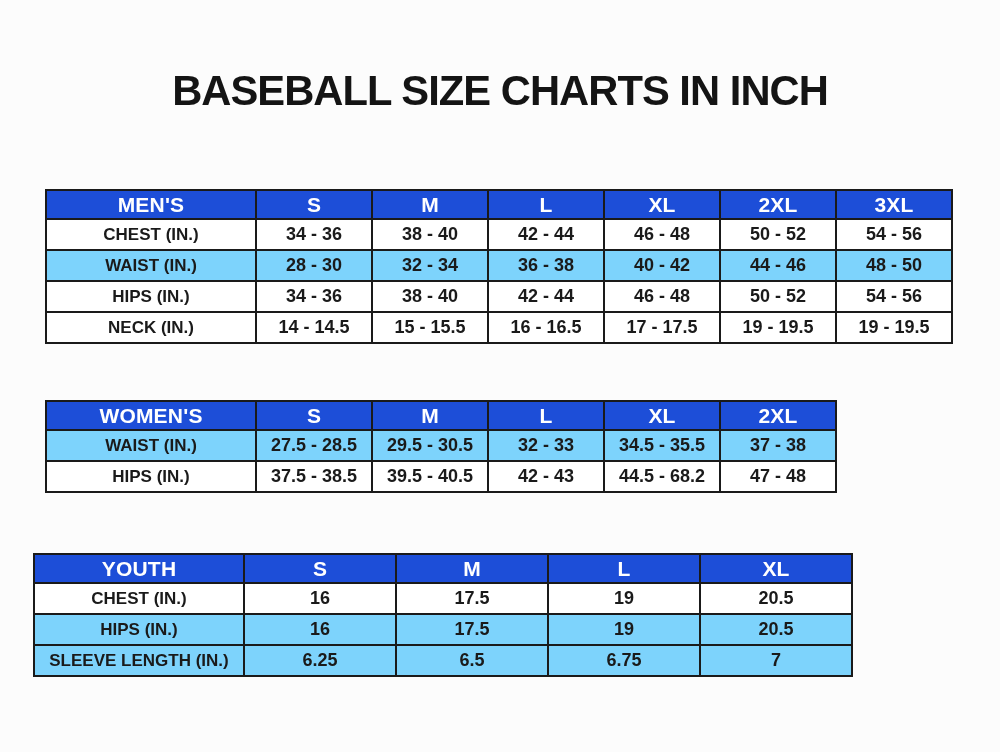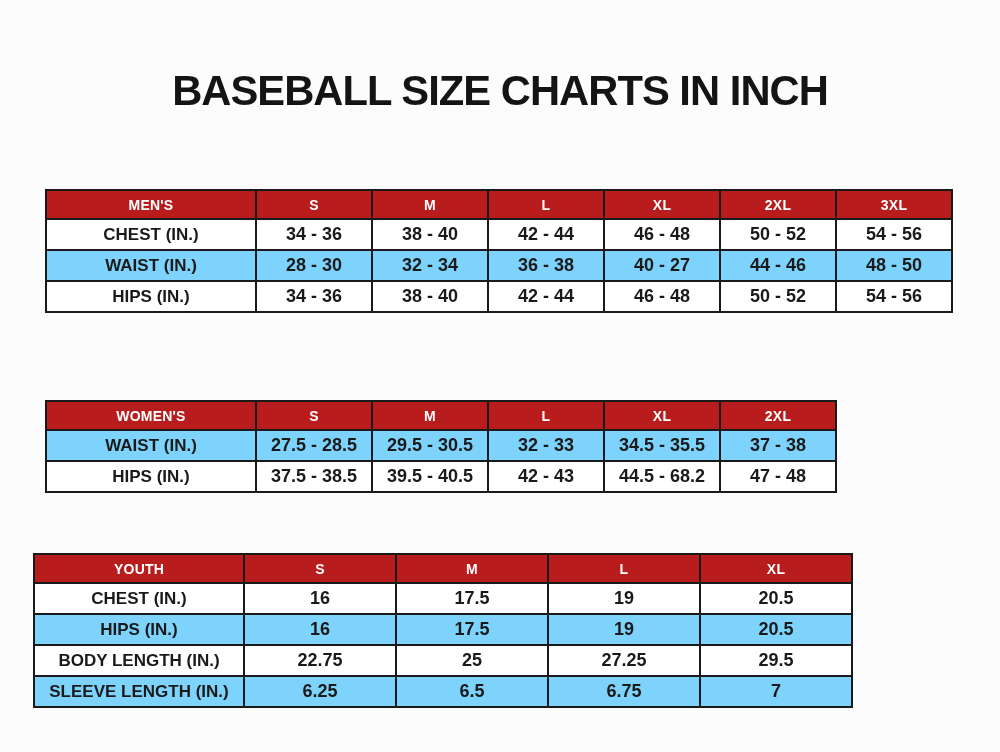--- a/index.html
+++ b/index.html
@@ -43,24 +43,24 @@
   table.size-table td {
     border: 2px solid #1a1a1a;
     padding: 0 2px;
     text-align: center;
     vertical-align: middle;
     font-weight: bold;
     overflow: hidden;
     white-space: nowrap;
   }
   table.size-table th {
-    background: #b91c1c;
+    background: #1d4ed8;
     color: #ffffff;
     height: 27px;
-    font-size: 14px;
+    font-size: 21px;
     letter-spacing: 0.2px;
   }
   table.size-table td {
     height: 29px;
     font-size: 17px;
     color: #1a1a1a;
     background: #ffffff;
   }
   table.size-table td.value {
     font-size: 18px;
@@ -110,33 +110,42 @@
           <td class="value">42 - 44</td>
           <td class="value">46 - 48</td>
           <td class="value">50 - 52</td>
           <td class="value">54 - 56</td>
         </tr>
         <tr class="alt">
           <td class="label">WAIST (IN.)</td>
           <td class="value">28 - 30</td>
           <td class="value">32 - 34</td>
           <td class="value">36 - 38</td>
-          <td class="value">40 - 27</td>
+          <td class="value">40 - 42</td>
           <td class="value">44 - 46</td>
           <td class="value">48 - 50</td>
         </tr>
         <tr>
           <td class="label">HIPS (IN.)</td>
           <td class="value">34 - 36</td>
           <td class="value">38 - 40</td>
           <td class="value">42 - 44</td>
           <td class="value">46 - 48</td>
           <td class="value">50 - 52</td>
           <td class="value">54 - 56</td>
         </tr>
+        <tr>
+          <td class="label">NECK (IN.)</td>
+          <td class="value">14 - 14.5</td>
+          <td class="value">15 - 15.5</td>
+          <td class="value">16 - 16.5</td>
+          <td class="value">17 - 17.5</td>
+          <td class="value">19 - 19.5</td>
+          <td class="value">19 - 19.5</td>
+        </tr>
       </tbody>
     </table>
 
   <table id="womens-table" class="size-table">
       <colgroup>
         <col class="label-col">
         <col>
         <col>
         <col>
         <col>
@@ -197,27 +206,20 @@
           <td class="value">19</td>
           <td class="value">20.5</td>
         </tr>
         <tr class="alt">
           <td class="label">HIPS (IN.)</td>
           <td class="value">16</td>
           <td class="value">17.5</td>
           <td class="value">19</td>
           <td class="value">20.5</td>
         </tr>
-        <tr>
-          <td class="label">BODY LENGTH (IN.)</td>
-          <td class="value">22.75</td>
-          <td class="value">25</td>
-          <td class="value">27.25</td>
-          <td class="value">29.5</td>
-        </tr>
         <tr class="alt">
           <td class="label">SLEEVE LENGTH (IN.)</td>
           <td class="value">6.25</td>
           <td class="value">6.5</td>
           <td class="value">6.75</td>
           <td class="value">7</td>
         </tr>
       </tbody>
     </table>
 </div>

